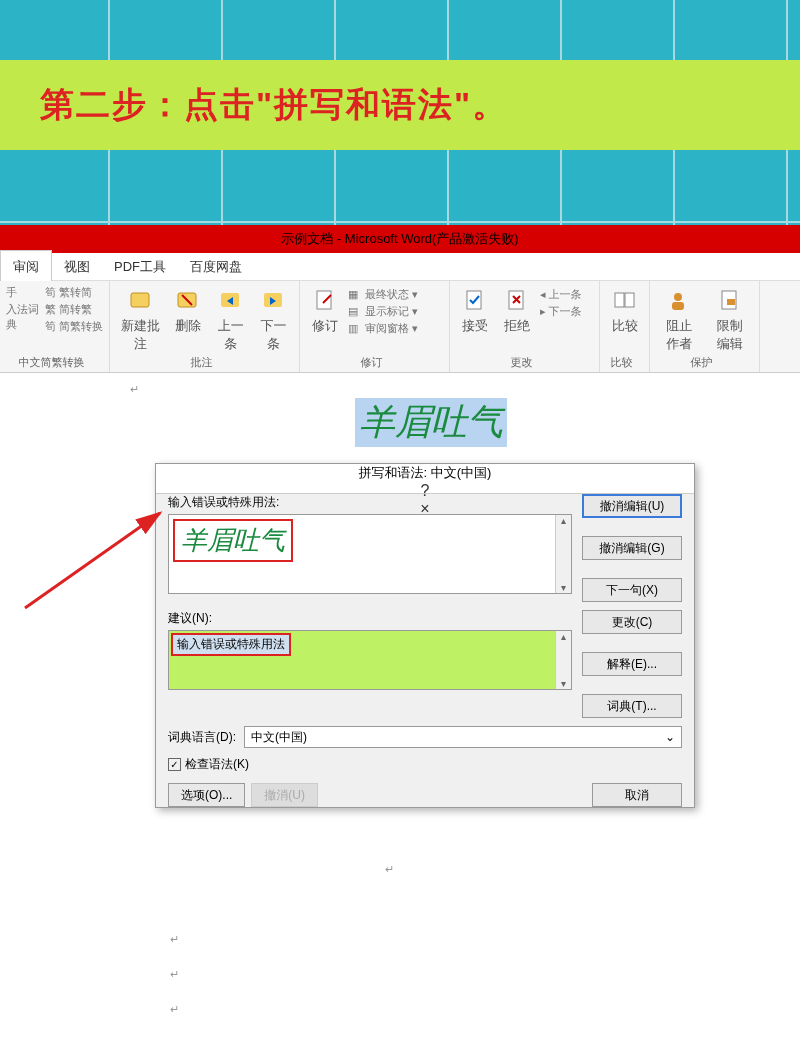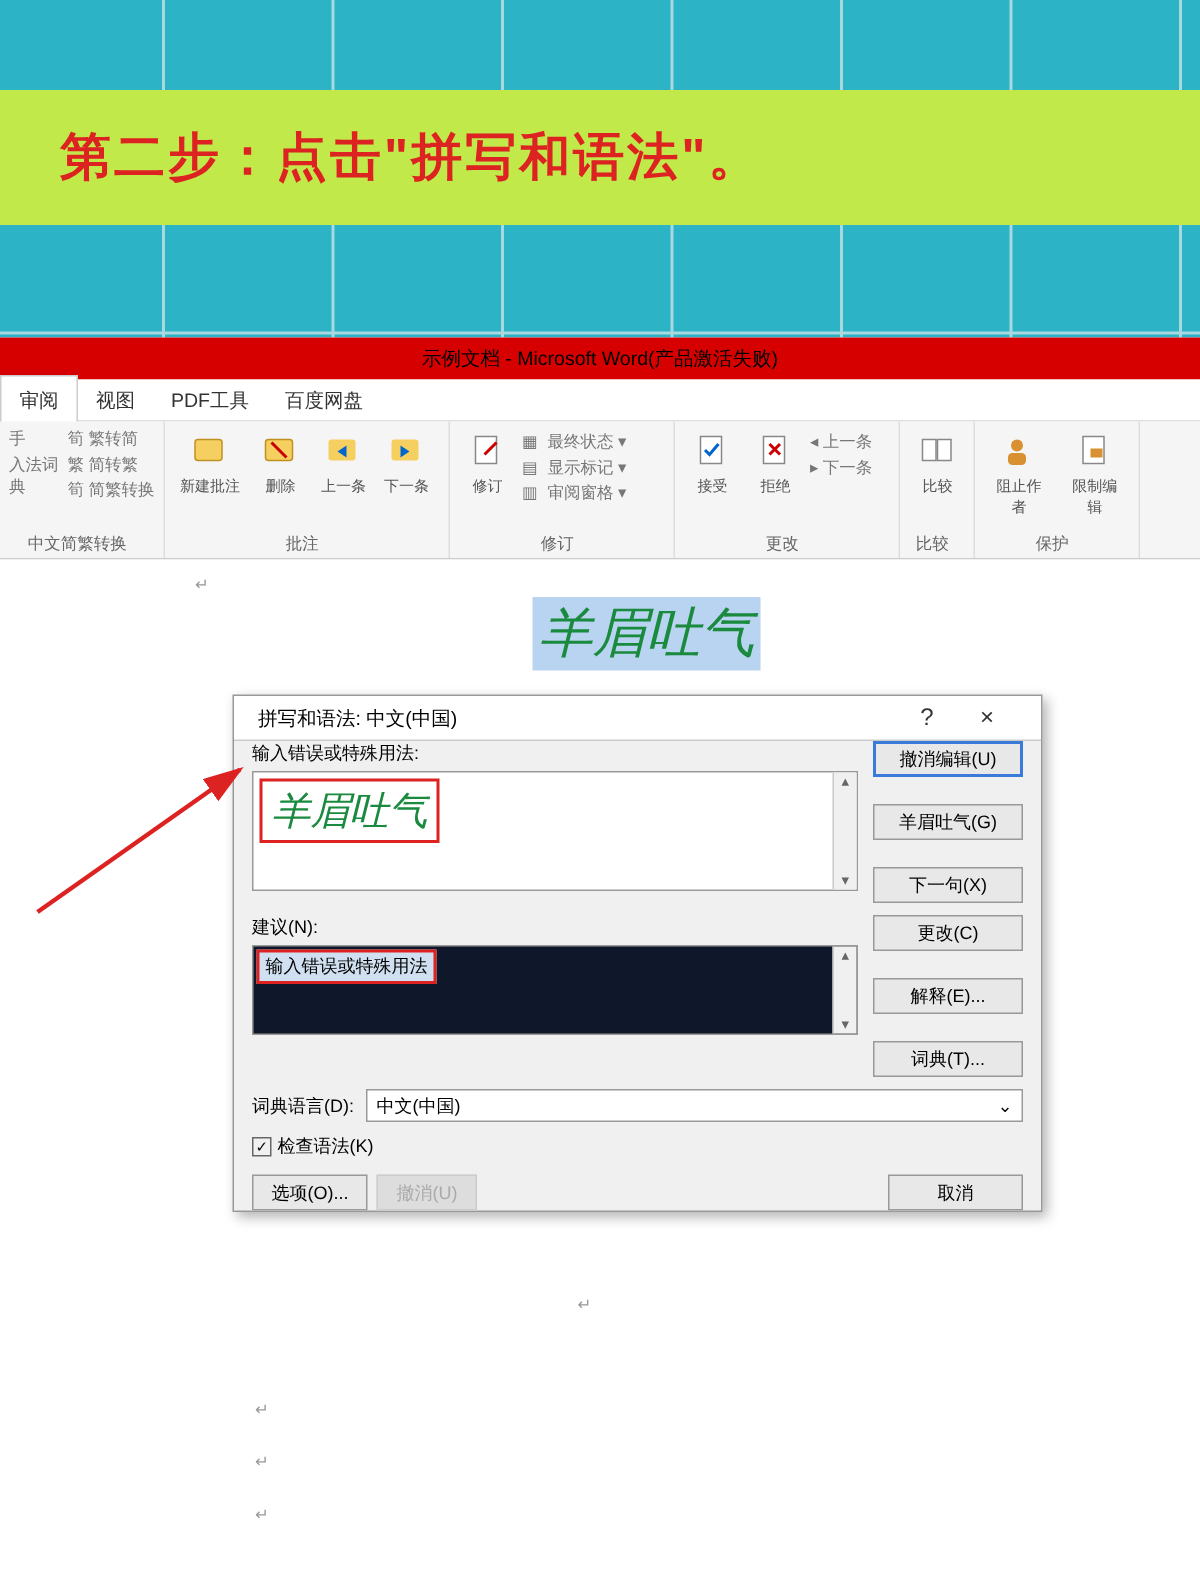--- a/index.html
+++ b/index.html
@@ -125,21 +125,21 @@
   padding: 2px 4px;
   min-width: 38px;
 }
 .rg-btn .ico {
   width: 28px;
   height: 28px;
   display: flex;
   align-items: center;
   justify-content: center;
 }
-.rg-btn span { font-size: 10px; color: #555; text-align: center; }
+.rg-btn span { font-size: 13px; color: #555; text-align: center; }
 .small-row { display: flex; align-items: center; gap: 3px; white-space: nowrap; }
 .small-ico { width: 14px; height: 14px; display: inline-flex; align-items: center; }
 .doc-area {
   flex: 1;
   background: #fff;
   position: relative;
   padding: 40px;
 }
 .doc-text {
   position: absolute;
@@ -161,22 +161,23 @@
   border: 1px solid #999;
   box-shadow: 3px 3px 8px rgba(0,0,0,0.3);
   font-size: 12px;
 }
 .dlg-title {
   height: 30px;
   background: #fff;
   border-bottom: 1px solid #ccc;
   display: flex;
   align-items: center;
-  padding: 0 16px;
+  padding: 0 0;
   font-size: 13px;
+  flex-direction: column;
 }
 .dlg-title-text { flex: 1; }
 .dlg-title-btn {
   width: 40px;
   text-align: center;
   font-size: 16px;
   color: #333;
 }
 .dlg-body {
   padding: 0 12px;
@@ -235,21 +236,21 @@
   display: flex;
   flex-direction: column;
   justify-content: space-between;
   align-items: center;
   font-size: 10px;
   color: #666;
 }
 .suggest-box {
   width: 100%;
   height: 60px;
-  background: #0f172a;
+  background: #bef264;
   border: 1px solid #999;
   position: relative;
   padding: 2px;
 }
 .suggest-item {
   border: 2px solid #d22;
   background: #d0e0f0;
   padding: 1px 4px;
   display: inline-block;
   font-size: 12px;
@@ -545,21 +546,21 @@
                   <span>▴</span>
                   <span>▾</span>
                 </div>
             </div>
           </div>
           <div class="dlg-right">
             <div class="dlg-btn primary">
                 <span>撤消编辑(U)</span>
               </div>
             <div class="dlg-btn">
-                <span>羊眉吐气(G)</span>
+                <span>撤消编辑(G)</span>
               </div>
             <div class="dlg-btn">
                 <span>下一句(X)</span>
               </div>
           </div>
         </div>
 
         <div class="dlg-row">
           <div class="dlg-left">
             <label class="dlg-label">建议(N):</label>

